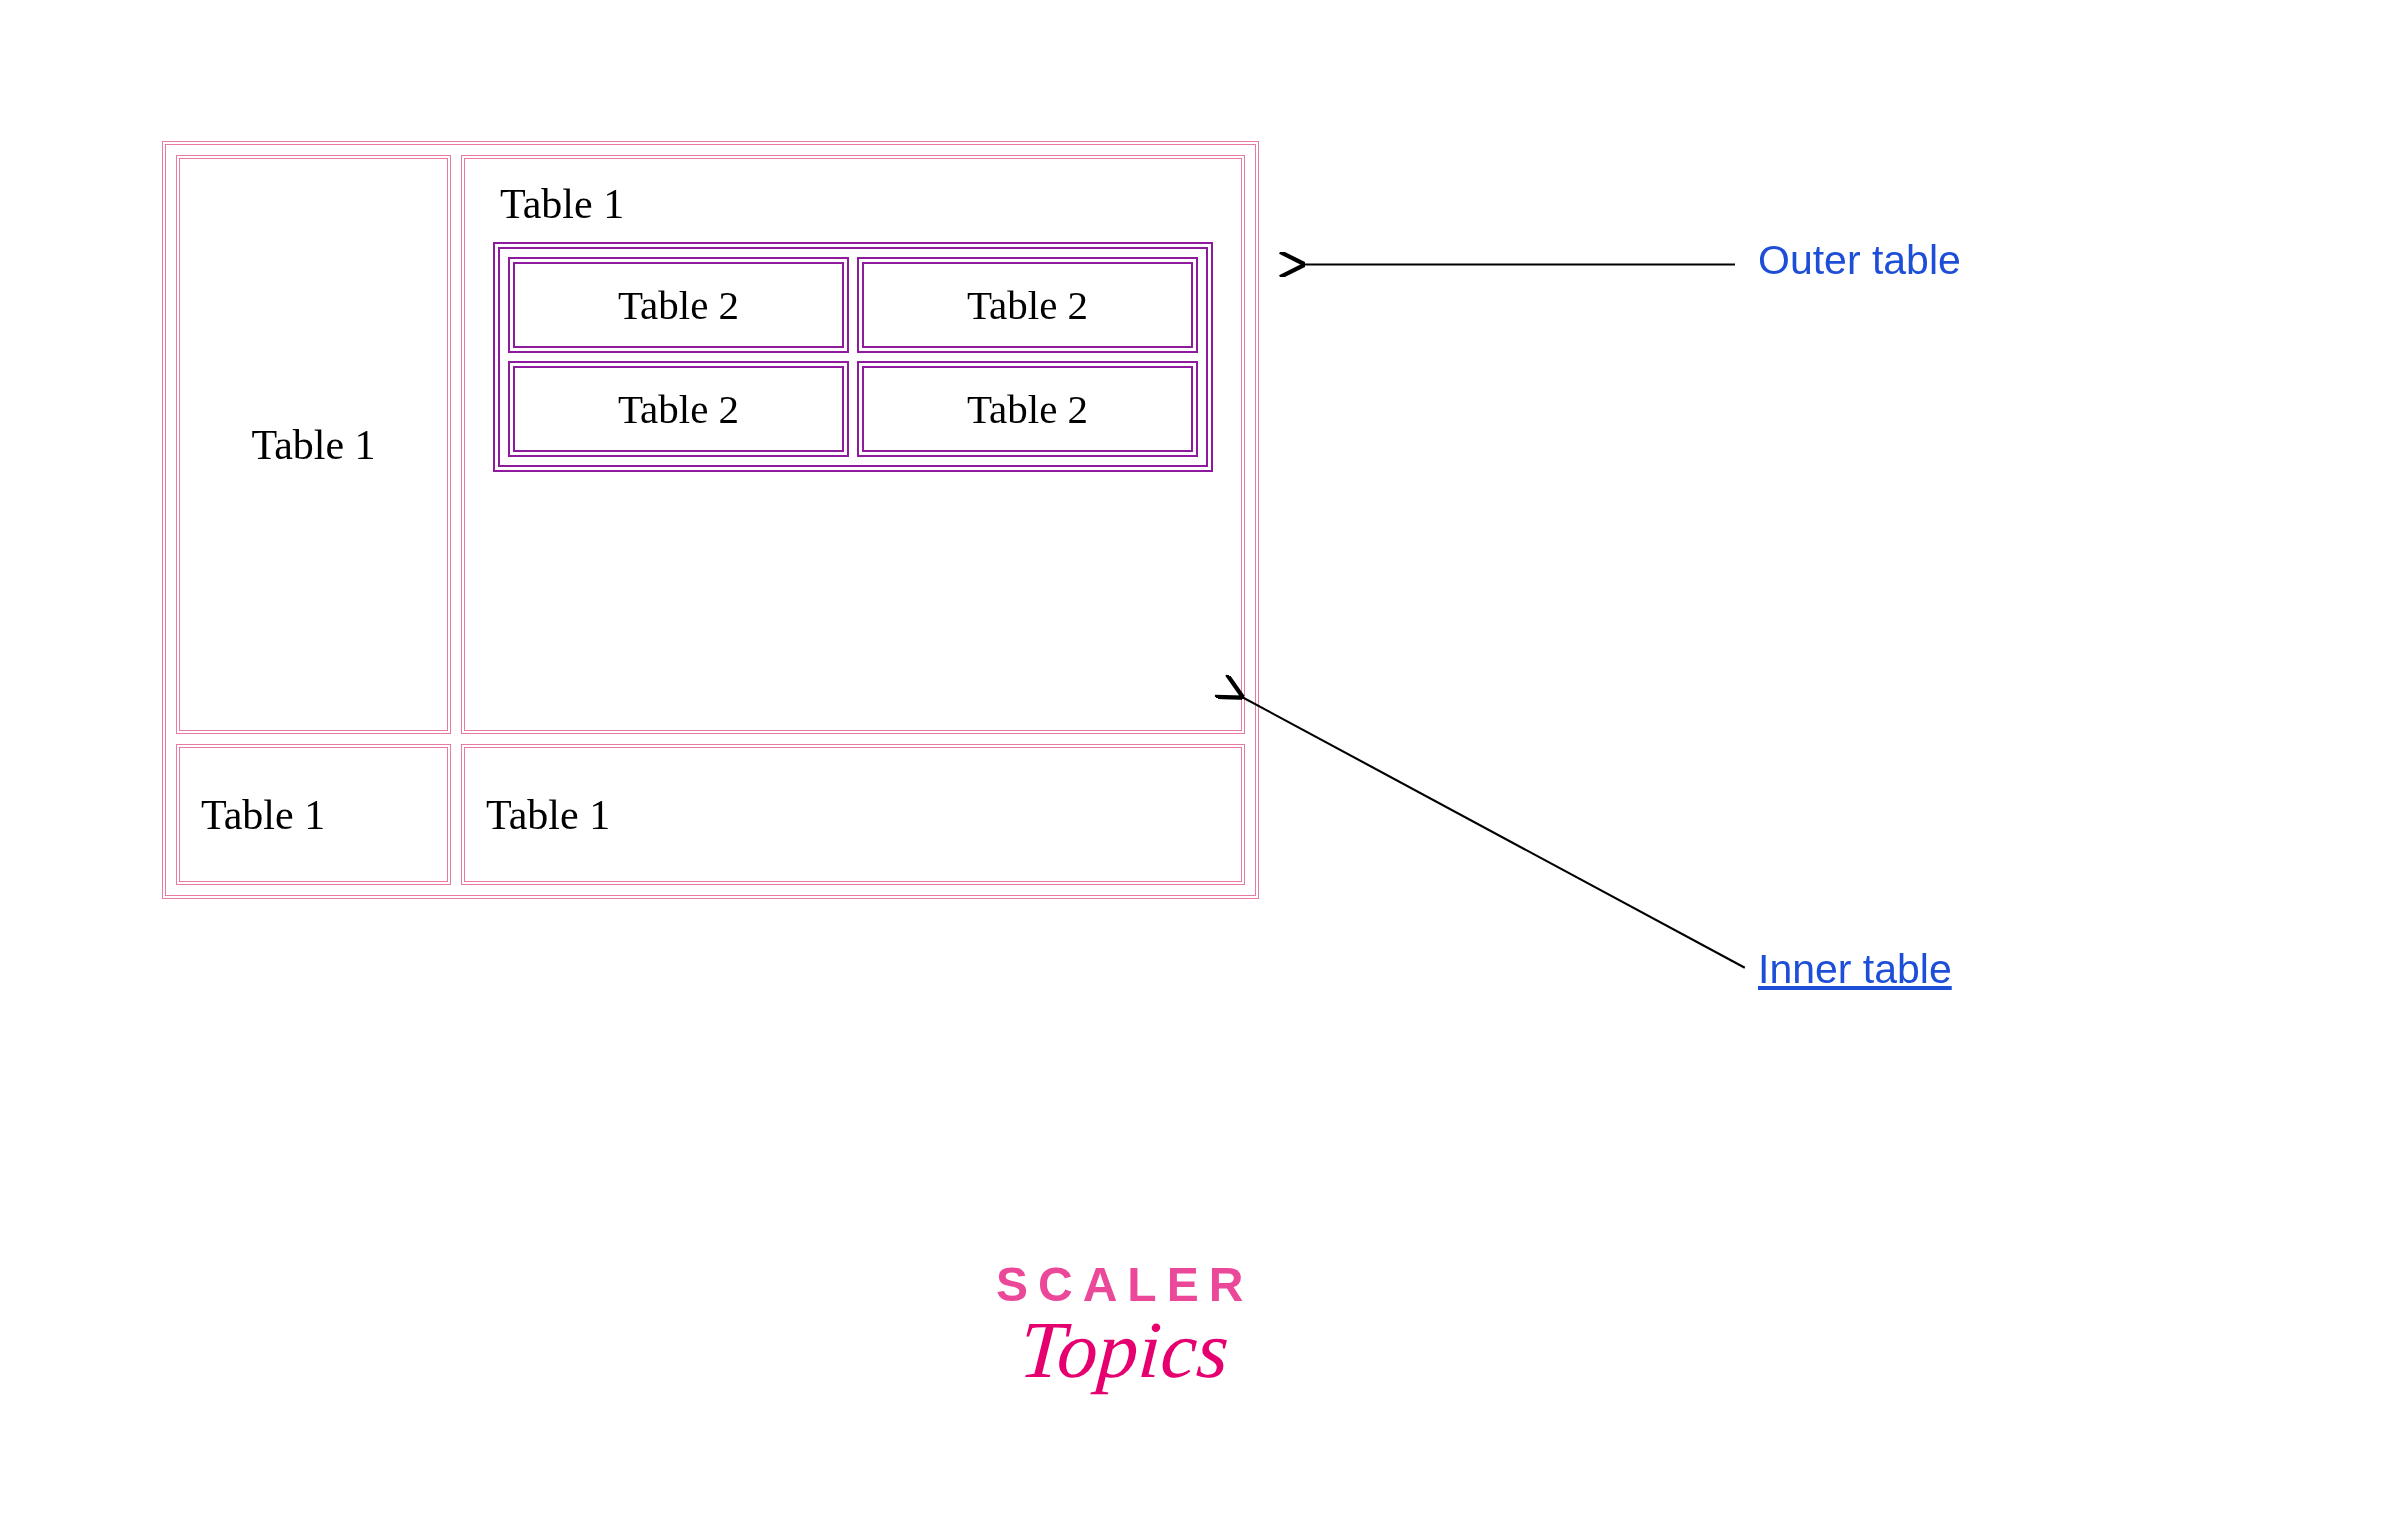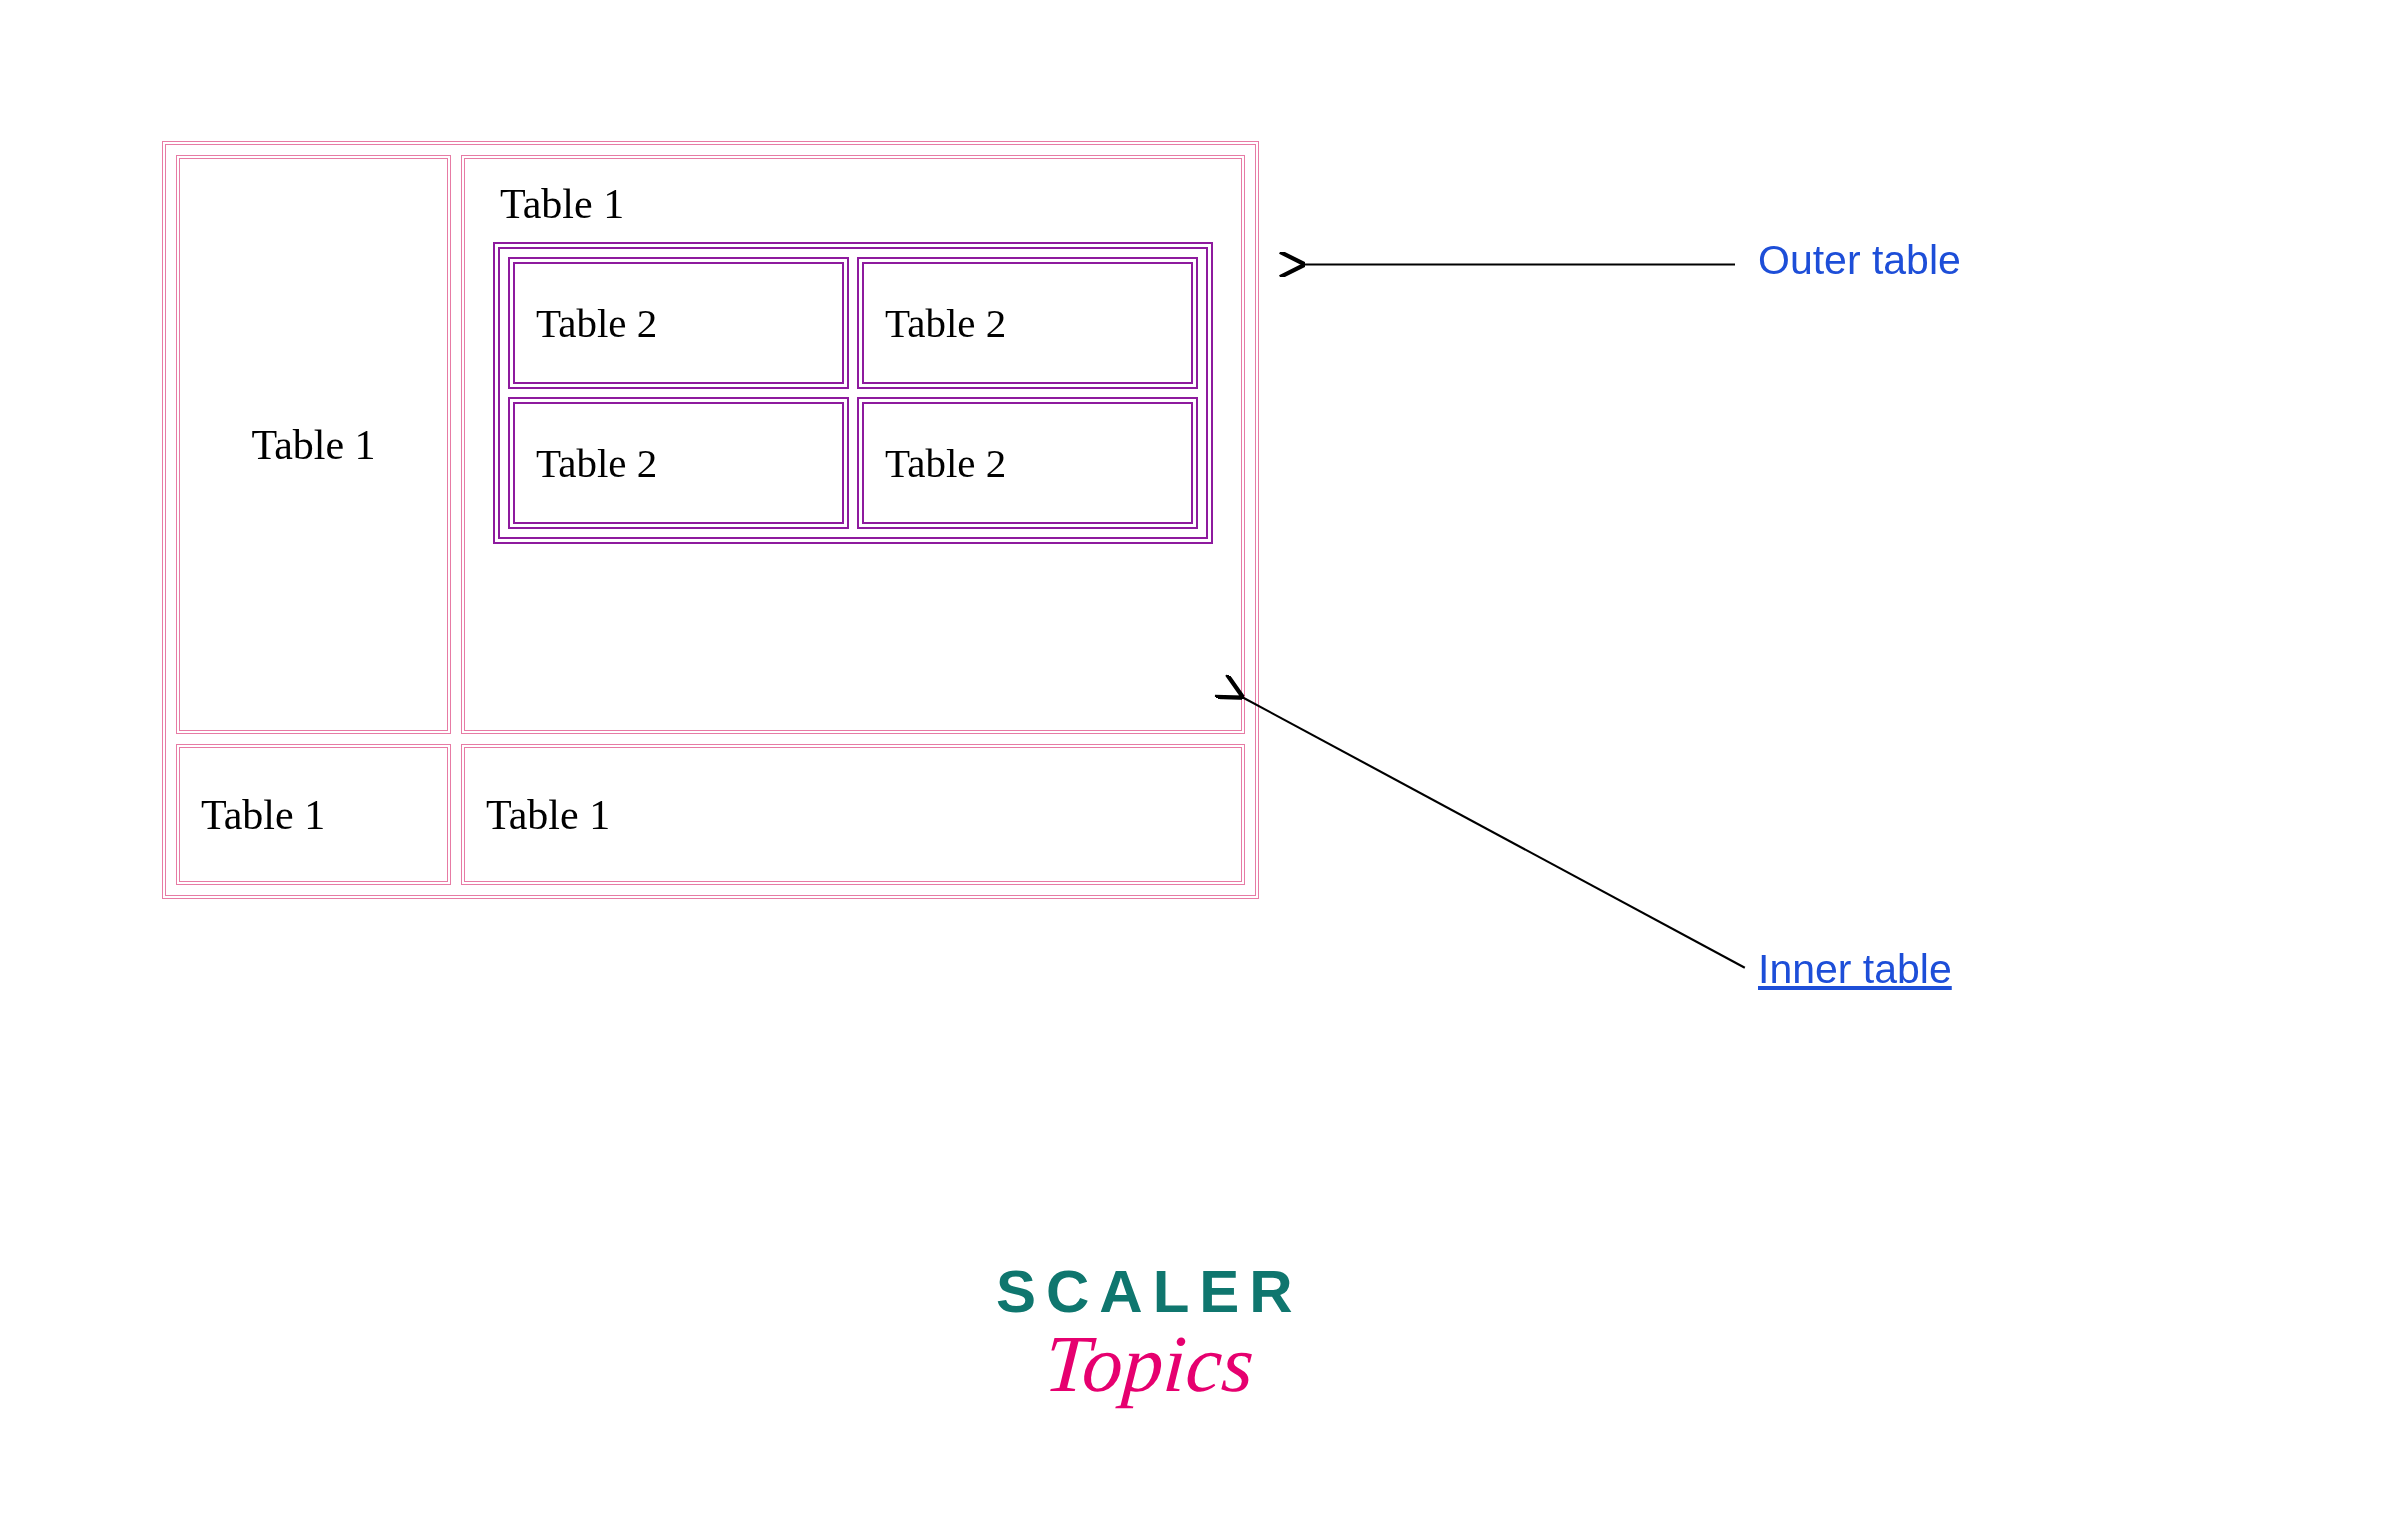--- a/index.html
+++ b/index.html
@@ -57,24 +57,24 @@
       margin-left: 7px;
     }
     .inner-table {
       border: 7px double #8e1a9e;
       border-collapse: separate;
       border-spacing: 8.5px;
       width: 100%;
     }
     .inner-table td {
       border: 7px double #8e1a9e;
-      padding: 35px 21px;
+      padding: 17px 21px;
       font-size: 41px;
       color: #000;
-      text-align: left;
+      text-align: center;
       width: 50%;
     }
     .annotation {
       position: absolute;
       font-family: -apple-system, "Segoe UI", Arial, sans-serif;
       font-size: 41px;
       color: #1d4ed8;
       text-align: right;
     }
     .ann-outer {
@@ -92,23 +92,23 @@
     }
     .brand {
       position: absolute;
       left: 996px;
       top: 1257px;
       text-align: center;
     }
     .brand-top {
       font-family: Arial, Helvetica, sans-serif;
       font-weight: 800;
-      font-size: 60px;
+      font-size: 48px;
       letter-spacing: 10px;
-      color: #0f766e;
+      color: #ec4899;
     }
     .brand-bottom-wrap {
       margin-top: -8.5px;
     }
     .brand-script {
       font-family: "Brush Script MT", "Segoe Script", cursive;
       font-size: 81px;
       color: #e6006f;
       font-style: italic;
       display: inline-block;

